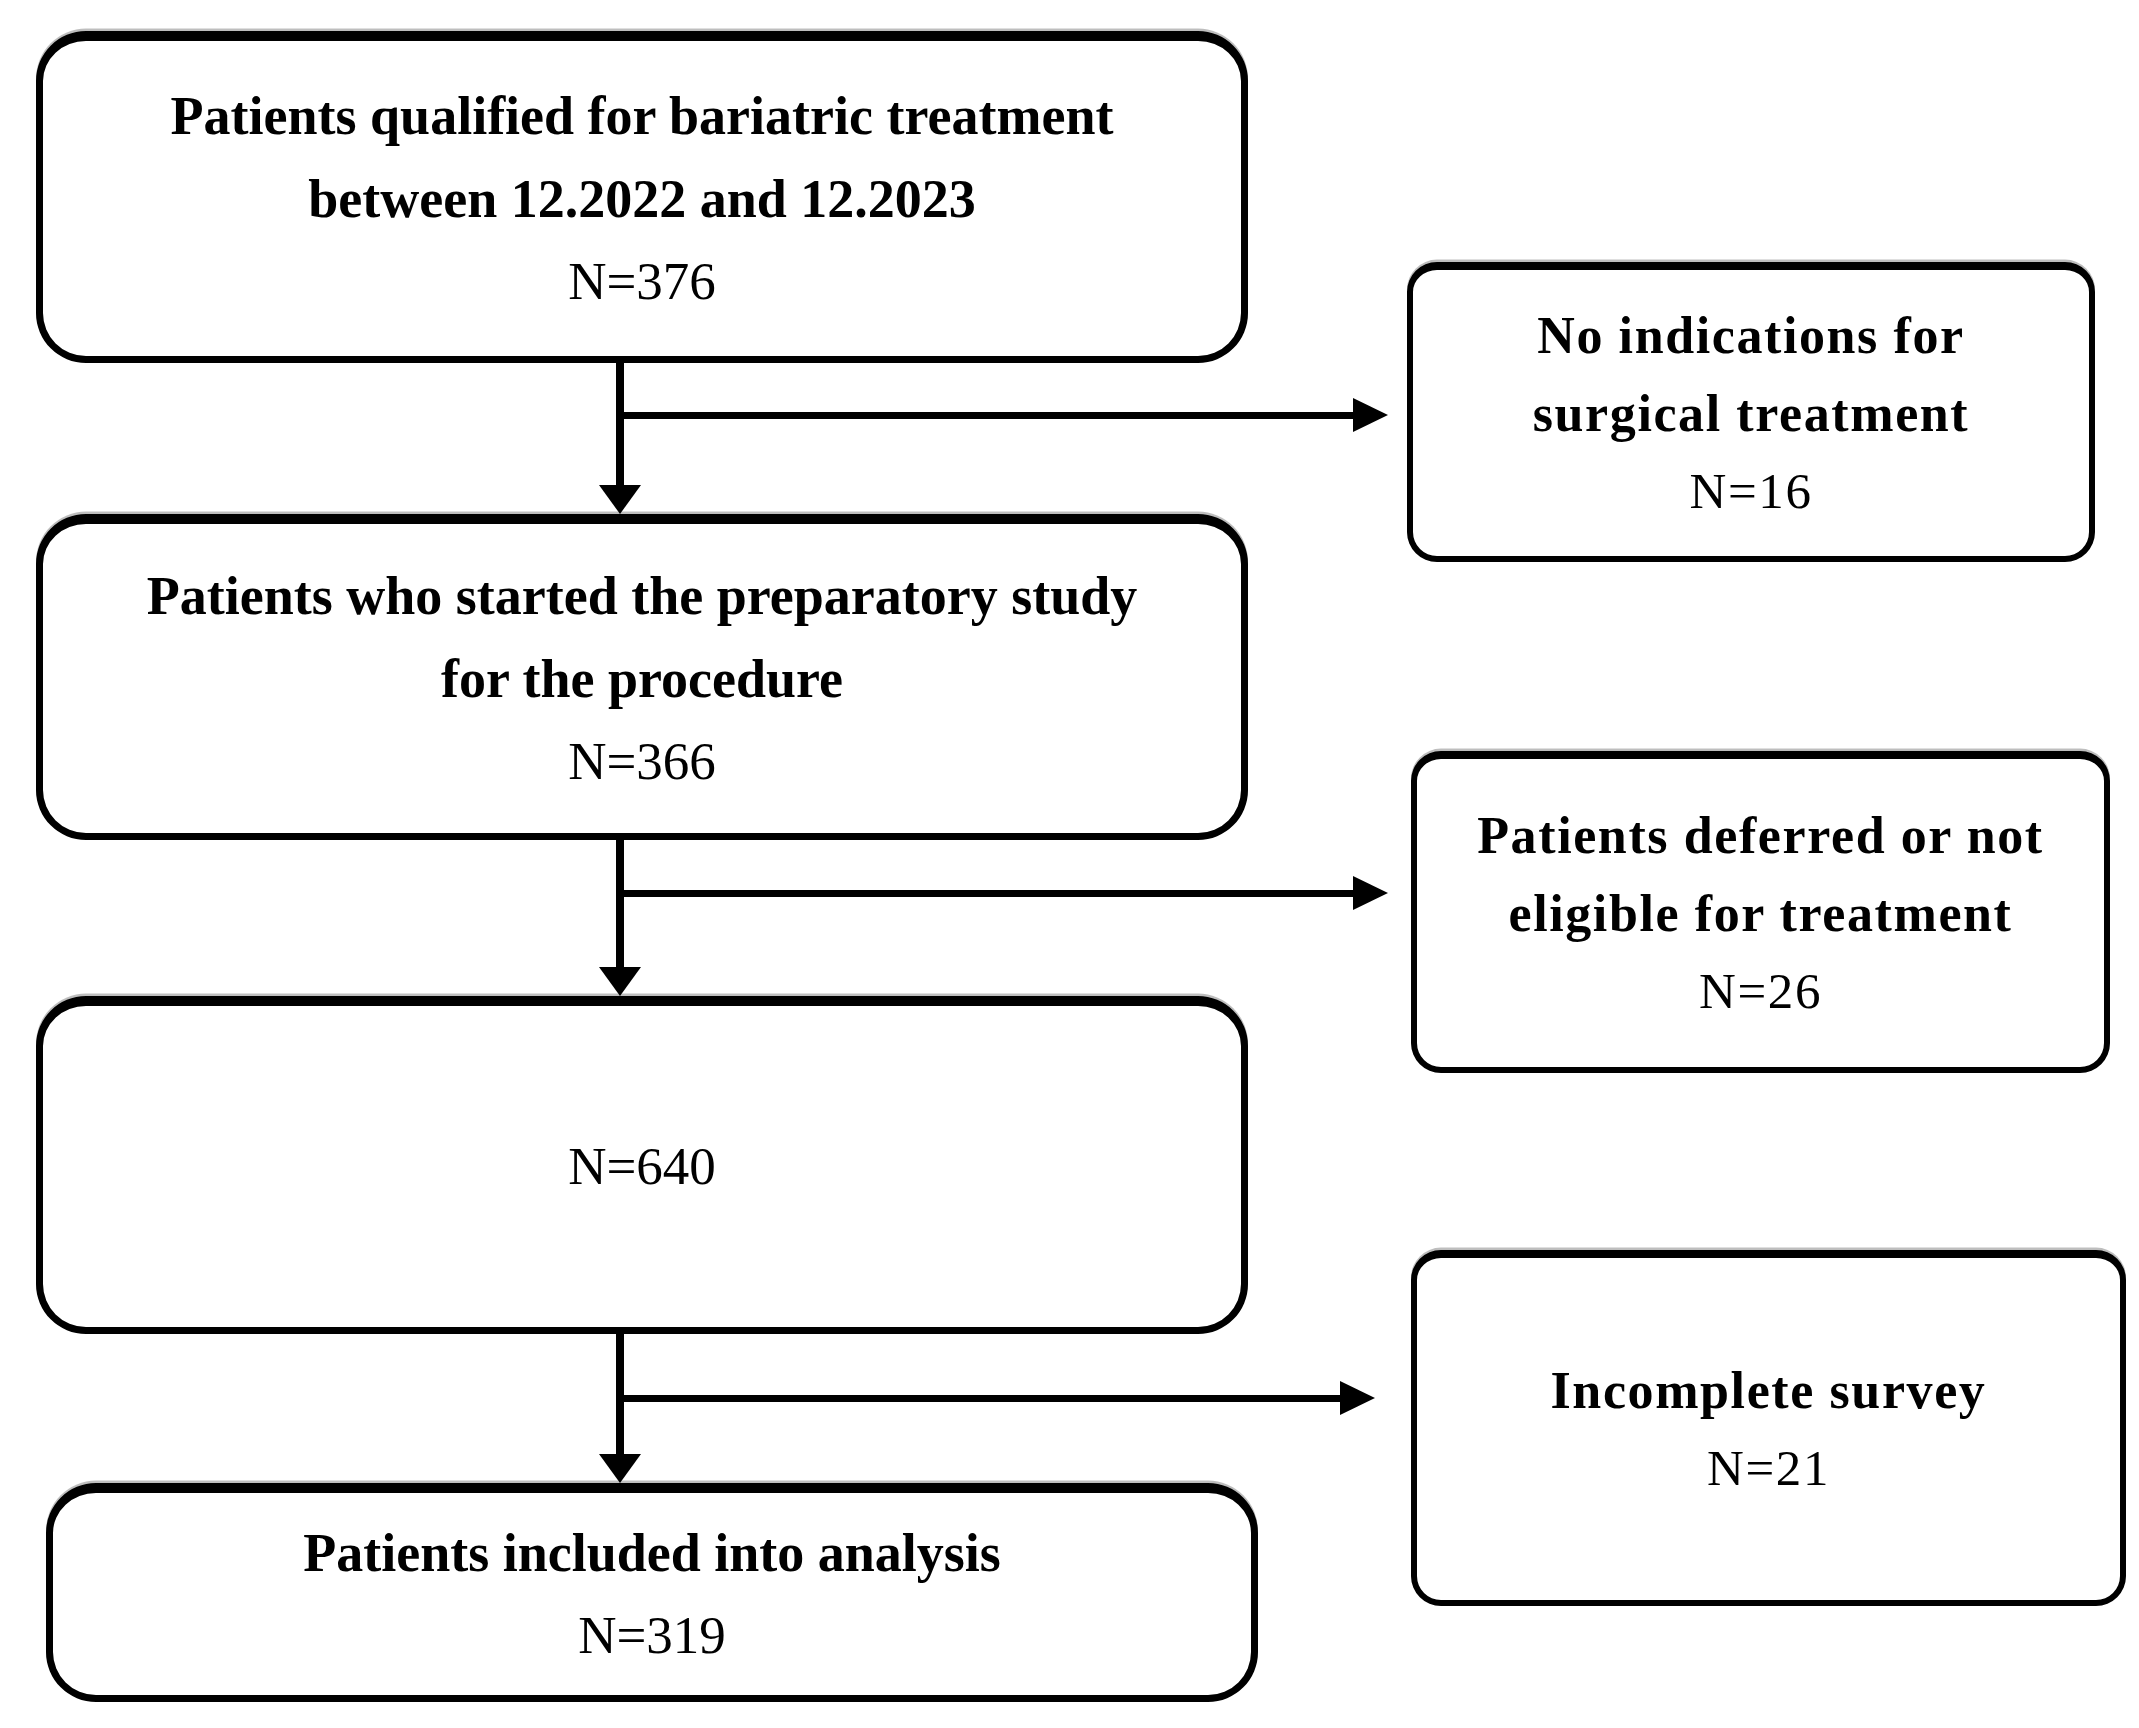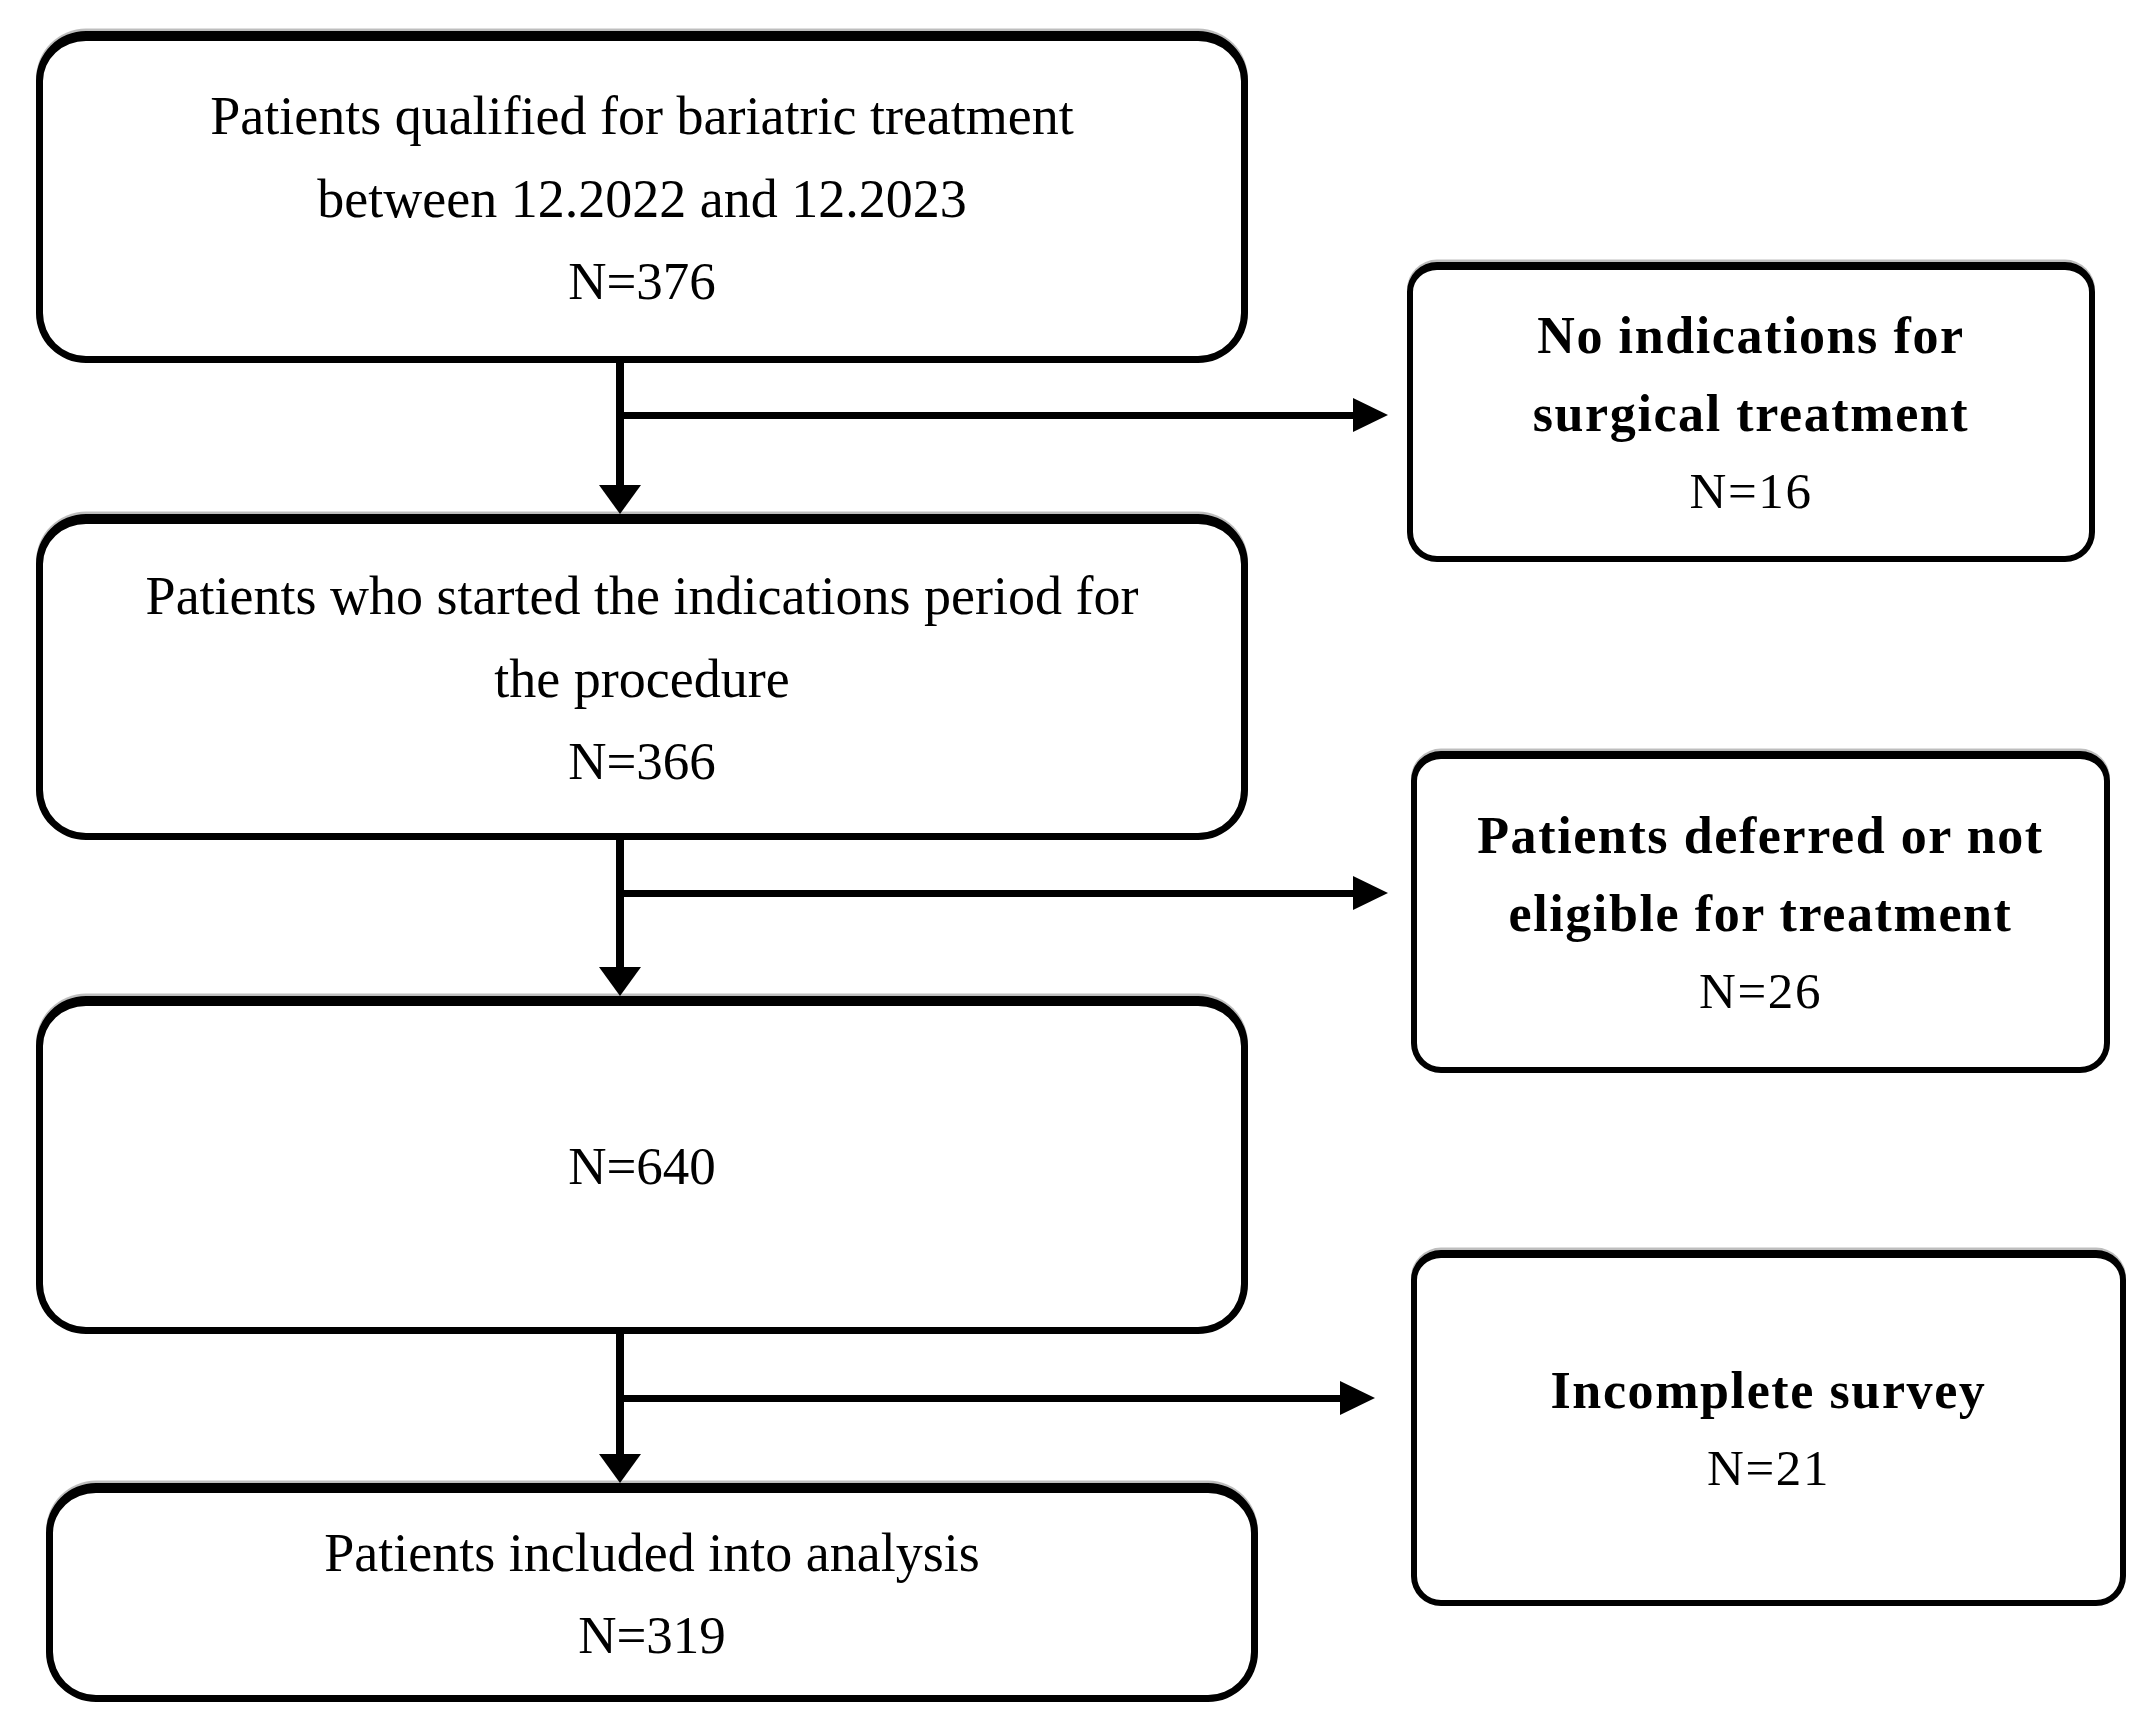--- a/index.html
+++ b/index.html
@@ -35,21 +35,21 @@
   }
   .side-box {
     border: 6.4px solid #000000;
     border-top-width: 8.9px;
     border-radius: 30px;
     box-shadow: 0 -2.4px 0 rgba(110,110,110,0.45);
     padding: 0 37px;
     text-align: center;
   }
   .main-box .label {
-    font-weight: 400;
+    font-weight: 700;
     font-size: 54px;
     line-height: 1.53;
   }
   .main-box .count {
     font-weight: 400;
     font-size: 53px;
     line-height: 1.53;
   }
   .side-box .label {
     font-weight: 700;
@@ -110,21 +110,21 @@
 <body>
 
 <div class="canvas">
 
   <div class="box main-box l1">
     <div class="label">Patients qualified for bariatric treatment between 12.2022 and 12.2023</div>
     <div class="count">N=376</div>
   </div>
 
   <div class="box main-box l2">
-    <div class="label">Patients who started the indications period for the procedure</div>
+    <div class="label">Patients who started the preparatory study for the procedure</div>
     <div class="count">N=366</div>
   </div>
 
   <div class="box main-box l3">
     <div class="count">N=640</div>
   </div>
 
   <div class="box main-box l4">
     <div class="label">Patients included into analysis</div>
     <div class="count">N=319</div>

